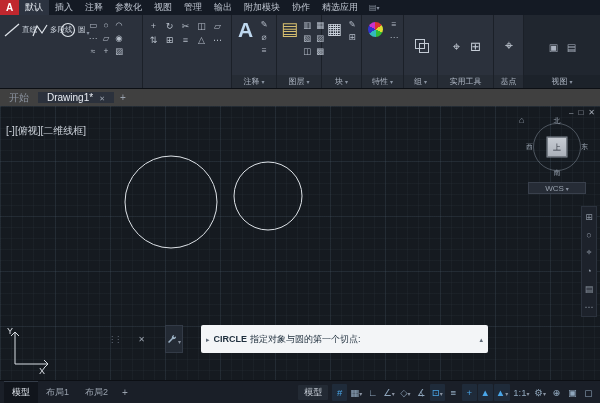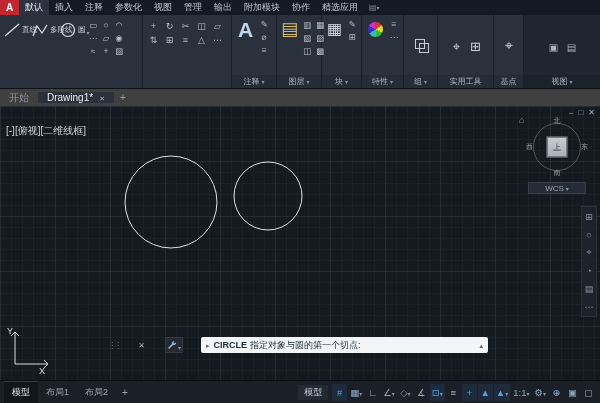--- a/index.html
+++ b/index.html
@@ -86,21 +86,21 @@
 .vc-home{position:absolute;left:-9px;top:-3px;font-size:9px;color:#9aa4b1}
 .wcs{position:absolute;right:14px;top:76px;width:58px;height:12px;background:#262c36;border:1px solid #39404c;color:#98a1ad;font-size:8px;display:flex;align-items:center;justify-content:center;gap:2px}
 
 .navbar{position:absolute;right:3px;top:100px;width:16px;background:#1d222b;border:1px solid #2b323d;display:flex;flex-direction:column;align-items:center;padding:3px 0;gap:5px}
 .navbar .gi{width:12px;height:13px;font-size:9px;color:#8b94a1}
 
 .ucs{position:absolute;left:6px;bottom:6px}
 .ucs line,.ucs polyline{stroke:#d8dde3;stroke-width:1;fill:none}
 .ucs text{fill:#d8dde3;font-size:9px;font-family:"Liberation Sans",sans-serif}
 
-.cmdline{position:absolute;left:110px;bottom:27px;width:378px;height:16px;display:flex;align-items:stretch;gap:18px}
+.cmdline{position:absolute;left:110px;bottom:27px;width:378px;height:28px;display:flex;align-items:stretch;gap:18px}
 .cmd-grip{width:8px;display:flex;align-items:center;justify-content:center;color:#6f7885;font-size:8px}
 .cmd-grip::after{content:"⋮⋮";letter-spacing:-2px}
 .cmd-close{width:11px;display:flex;align-items:center;justify-content:center}
 .cmd-close::after{content:"✕";font-size:8px;color:#9aa2ae}
 .cmd-wrench{width:18px;background:#232a34;border:1px solid #333b47;display:flex;align-items:center;justify-content:center;gap:1px}
 .cmd-input{flex:1;background:#f3f5f7;border-radius:2px;display:flex;align-items:center;padding:0 5px;gap:4px;font-size:9px;color:#20303e}
 .cmd-caret::after{content:"▸";color:#5d6875;font-size:7px}
 .cmd-text{white-space:nowrap;overflow:hidden}
 .cmd-cmd{font-weight:bold;margin-right:3px}
 .cmd-expand{margin-left:auto}

